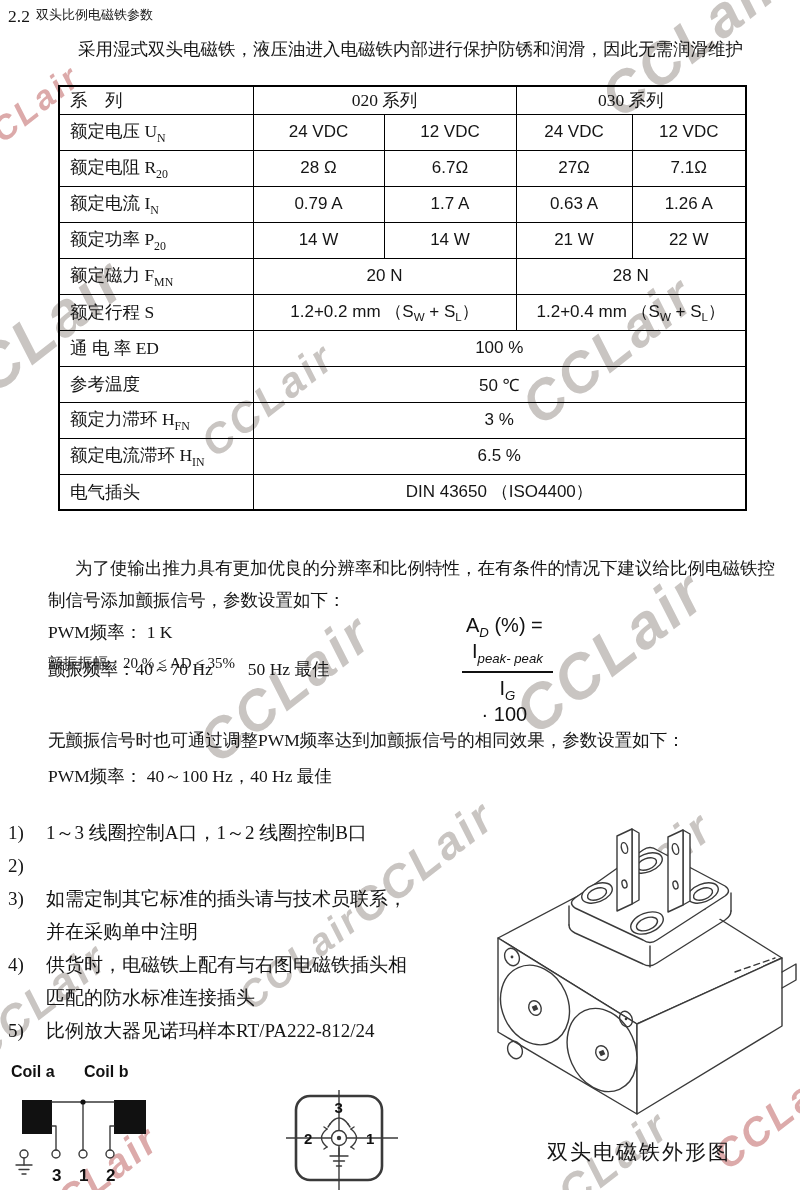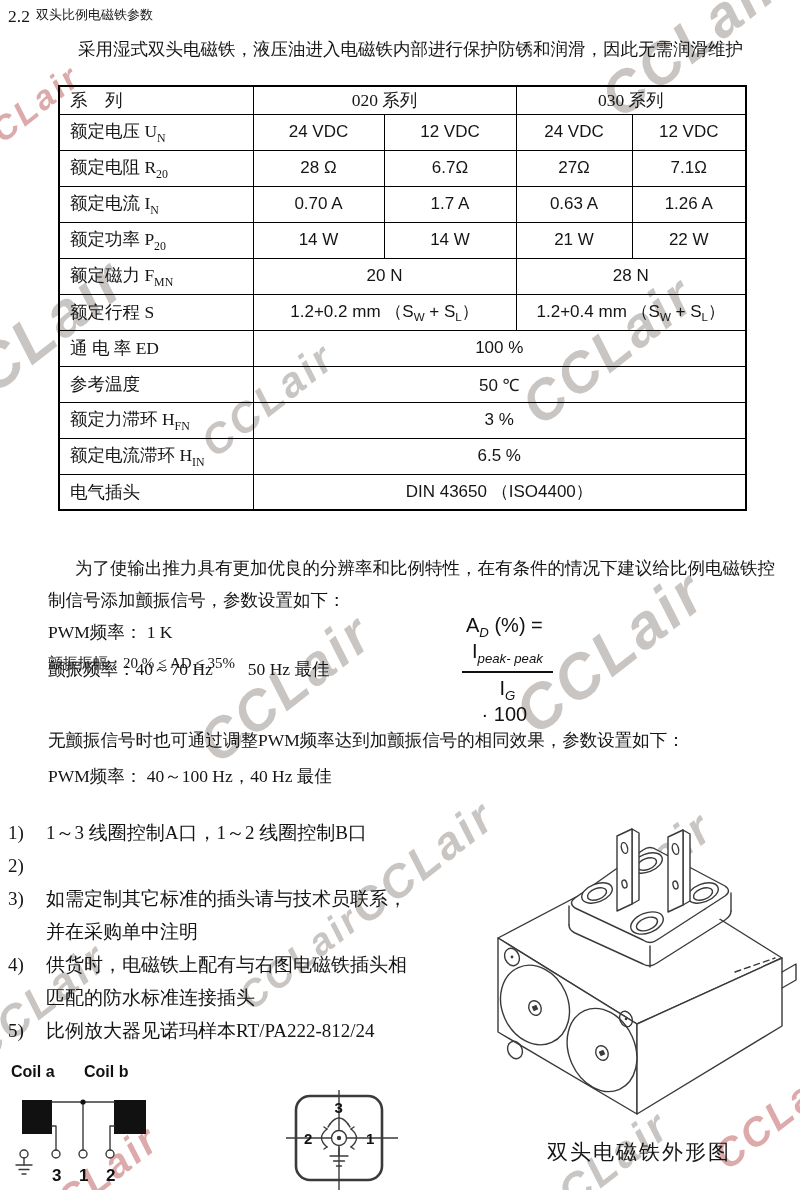--- a/index.html
+++ b/index.html
@@ -106,21 +106,21 @@
           </tr>
           <tr>
             <td class="lbl">额定电阻 R<sub>20</sub></td>
             <td class="val" colspan="1">28 Ω</td>
             <td class="val" colspan="1">6.7Ω</td>
             <td class="val" colspan="1">27Ω</td>
             <td class="val" colspan="1">7.1Ω</td>
           </tr>
           <tr>
             <td class="lbl">额定电流 I<sub>N</sub></td>
-            <td class="val" colspan="1">0.70 A</td>
+            <td class="val" colspan="1">0.79 A</td>
             <td class="val" colspan="1">1.7 A</td>
             <td class="val" colspan="1">0.63 A</td>
             <td class="val" colspan="1">1.26 A</td>
           </tr>
           <tr>
             <td class="lbl">额定功率 P<sub>20</sub></td>
             <td class="val" colspan="1">14 W</td>
             <td class="val" colspan="1">14 W</td>
             <td class="val" colspan="1">21 W</td>
             <td class="val" colspan="1">22 W</td>

